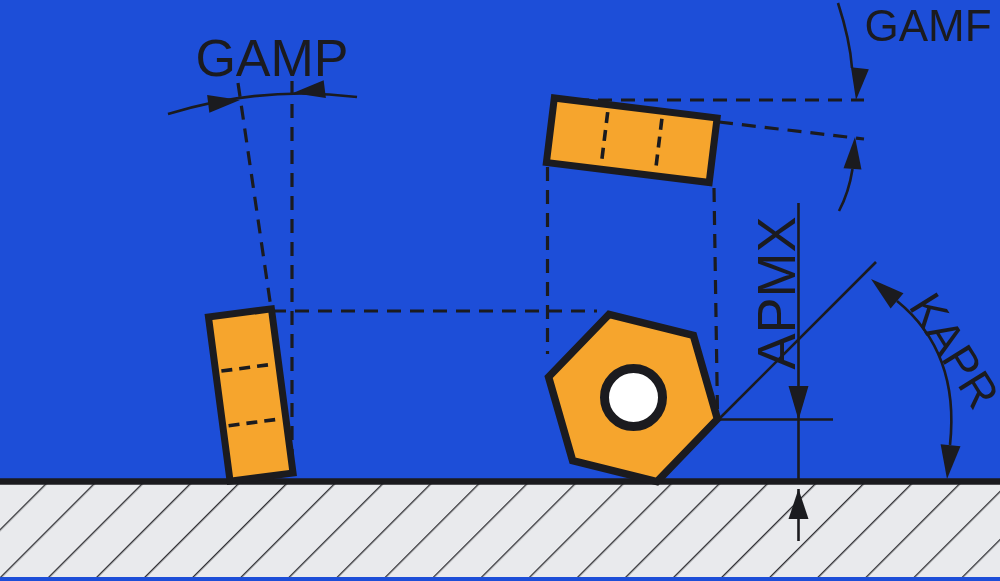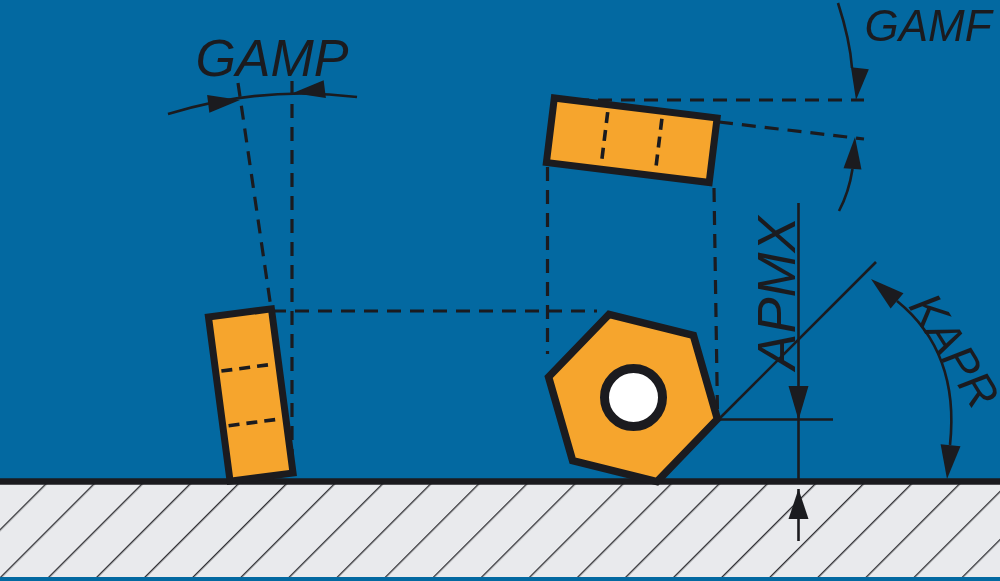--- a/index.html
+++ b/index.html
@@ -5,23 +5,22 @@
   html, body {
     margin: 0;
     padding: 0;
     background: #ffffff;
     font-family: "Liberation Sans", sans-serif;
   }
   .stage {
     position: relative;
     width: 1000px;
     height: 581px;
-    background: #0369a1;
+    background: #1d4ed8;
     overflow: hidden;
-    font-style: italic;
   }
   .stage svg { display: block; }
   text {
     font-family: "Liberation Sans", sans-serif;
     fill: #1b1b1f;
   }
 </style>
 </head>
 <body>
 

